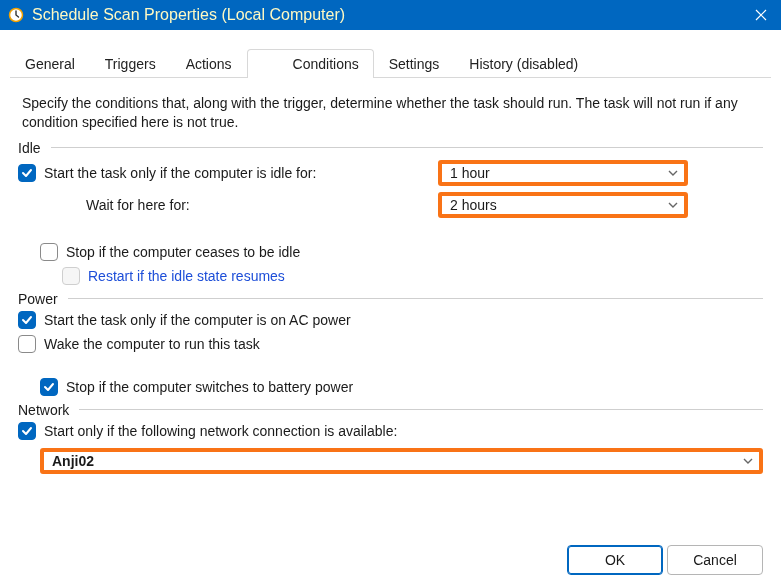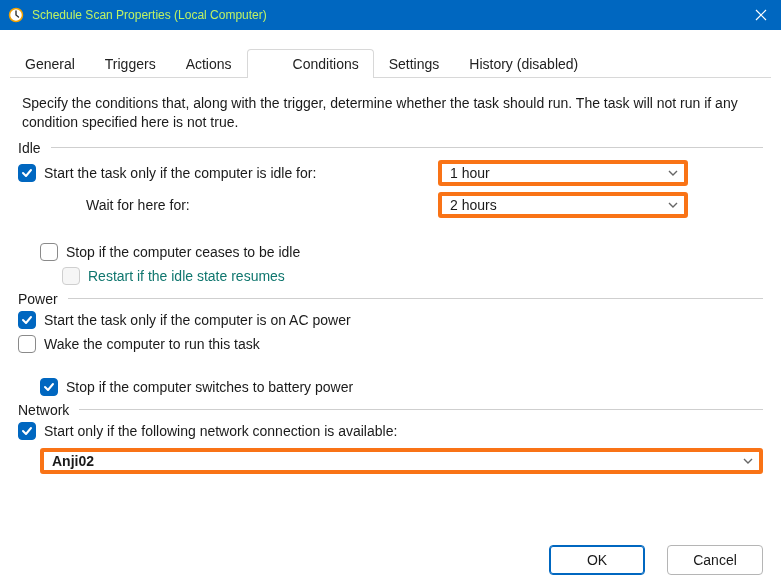--- a/index.html
+++ b/index.html
@@ -9,26 +9,26 @@
     font-size: 13px;
     background: #ffffff;
     color: #1a1a1a;
     width: 781px;
     height: 587px;
     overflow: hidden;
     position: relative;
   }
   .titlebar {
     background: #0067c0;
-    color: #bef264;
+    color: #fef9c3;
     height: 30px;
     display: flex;
     align-items: center;
     padding: 0 10px 0 8px;
-    font-size: 12px;
+    font-size: 16px;
     position: relative;
   }
   .titlebar .icon {
     width: 16px;
     height: 16px;
     margin-right: 8px;
     display: inline-flex;
     align-items: center;
     justify-content: center;
   }
@@ -118,21 +118,21 @@
     background: #0067c0;
     border-color: #0067c0;
   }
   .chk.disabled {
     border-color: #cfcfcf;
     background: #f6f6f6;
   }
   .chk svg { width: 12px; height: 12px; }
   .chk.checked svg path { stroke: #ffffff; }
   .lbl { cursor: default; }
-  .lbl.disabled { color: #0f766e; }
+  .lbl.disabled { color: #1d4ed8; }
   .indent1 { padding-left: 22px; margin-top: 25px; }
   .indent2 { padding-left: 44px; }
   .indentWait { padding-left: 68px; }
   .select {
     border: 4px solid #f97316;
     border-radius: 3px;
     height: 26px;
     display: flex;
     align-items: center;
     padding: 0 24px 0 8px;
@@ -153,21 +153,21 @@
     display: flex;
     align-items: center;
   }
   .idle-row .leftpart { flex: 0 0 420px; display: flex; align-items: center; }
   .idle-row .select { flex: 0 0 250px; }
   .footer {
     position: absolute;
     bottom: 12px;
     right: 18px;
     display: flex;
-    gap: 22px;
+    gap: 4px;
     border-radius: 12px;
   }
   .btn {
     min-width: 96px;
     height: 30px;
     border: 1px solid #b5b5b5;
     border-radius: 4px;
     background: #ffffff;
     display: inline-flex;
     align-items: center;

